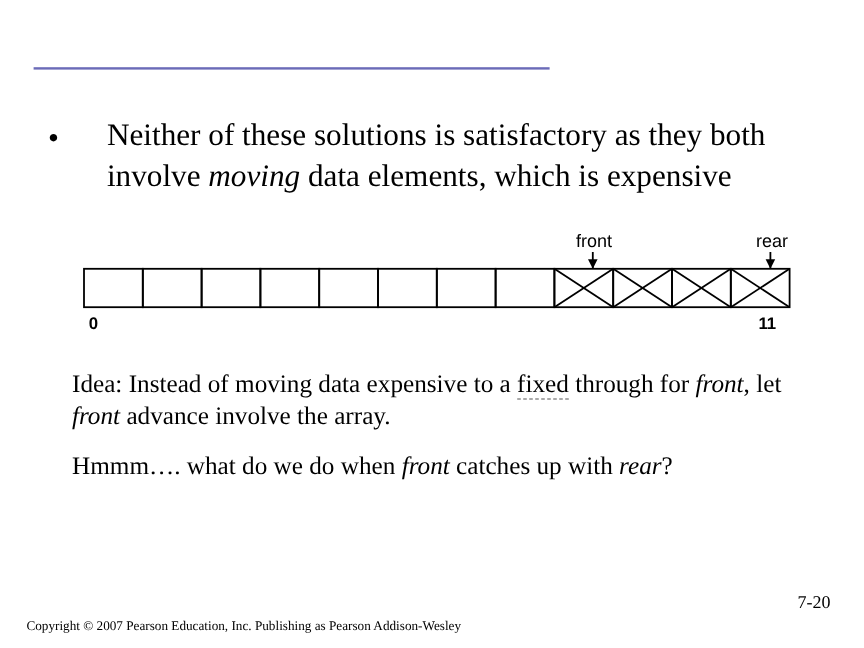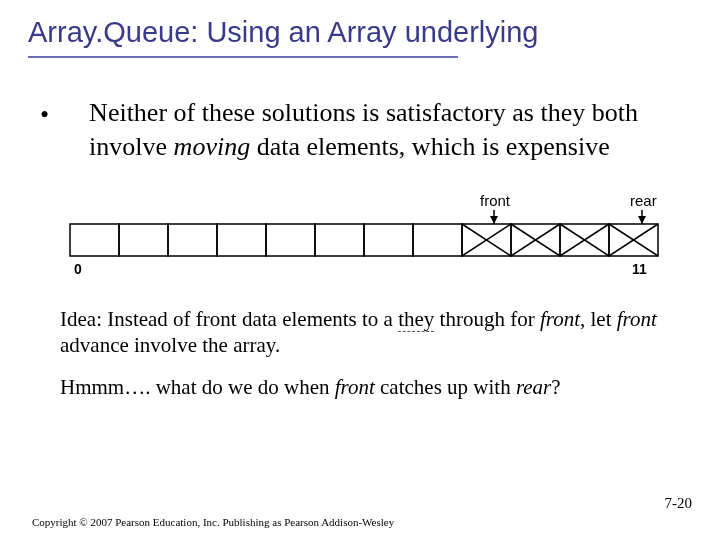--- a/index.html
+++ b/index.html
@@ -50,41 +50,41 @@
     font-size: 21px;
     line-height: 1.25;
   }
   .hmmm-block {
     padding: 16px 36px 0 60px;
     font-size: 21px;
     line-height: 1.25;
   }
   .footer-left {
     position: absolute;
-    left: 32px;
+    left: 22px;
     bottom: 12px;
     font-size: 11px;
   }
   .footer-right {
     position: absolute;
     right: 28px;
     bottom: 28px;
     font-size: 15px;
   }
   .ul-dash {
     border-bottom: 1px dashed #555;
     padding-bottom: 0px;
   }
   .italic { font-style: italic; }
 </style>
 </head>
 <body>
 
 <div class="title">
-  <span>Array.Queue: Using an Array underlying</span><br>
+  <br>
 </div>
 <div class="title-underline"></div>
 
 <div class="bullet-block">
   <div class="bullet-row">
     <div class="bullet-dot">•</div>
     <div class="bullet-text">
       <span>Neither of these solutions is satisfactory as they both involve </span><span class="italic">moving</span><span> data elements, which is expensive</span>
     </div>
   </div>
@@ -123,21 +123,21 @@
         <line x1="549" y1="30" x2="598" y2="62" stroke="#000" stroke-width="1.5"></line>
         <line x1="598" y1="30" x2="549" y2="62" stroke="#000" stroke-width="1.5"></line>
       </g>
 
     <text id="idx-start" x="14" y="80" font-family="Arial" font-size="14" font-weight="bold" fill="#000">0</text>
     <text id="idx-end" x="572" y="80" font-family="Arial" font-size="14" font-weight="bold" fill="#000">11</text>
   </svg>
 </div>
 
 <div class="idea-block">
-  <span>Idea: Instead of front data elements to a </span><span class="ul-dash">they</span><span> through for </span><span class="italic">front</span><span>, let </span><span class="italic">front</span><span> advance involve the array.</span>
+  <span>Idea: Instead of moving data expensive to a </span><span class="ul-dash">fixed</span><span> through for </span><span class="italic">front</span><span>, let </span><span class="italic">front</span><span> advance involve the array.</span>
 </div>
 
 <div class="hmmm-block">
   <span>Hmmm…. what do we do when </span><span class="italic">front</span><span> catches up with </span><span class="italic">rear</span><span>?</span>
 </div>
 
 <div class="footer-left">Copyright © 2007 Pearson Education, Inc. Publishing as Pearson Addison-Wesley</div>
 <div class="footer-right">7-20</div>
 
 </body></html>

